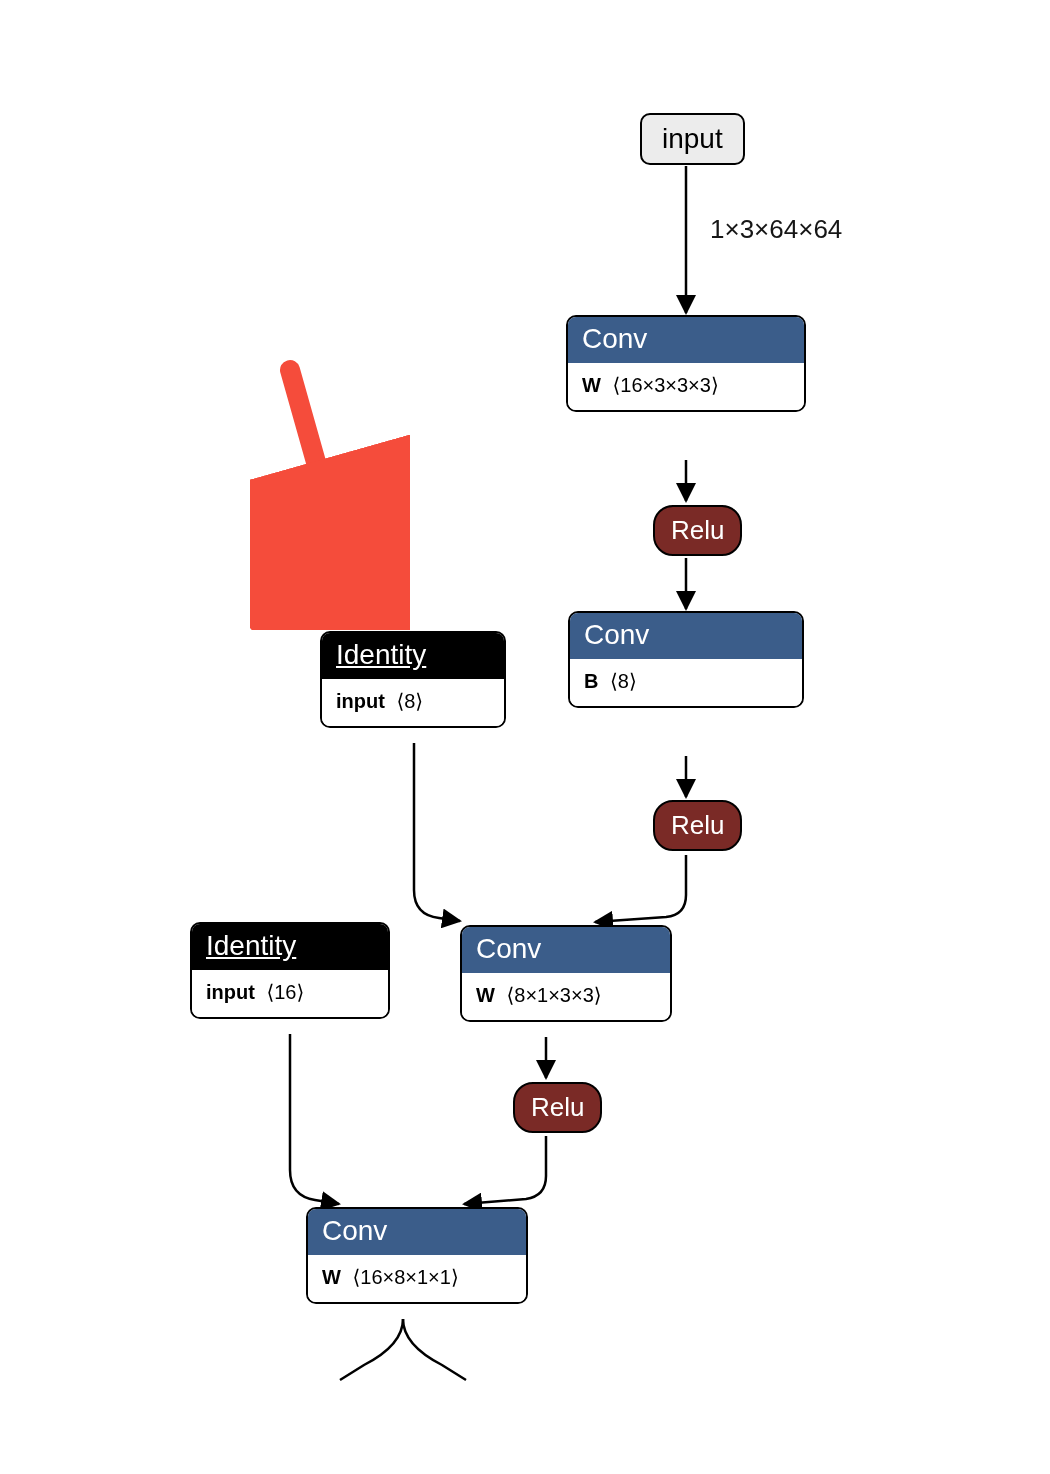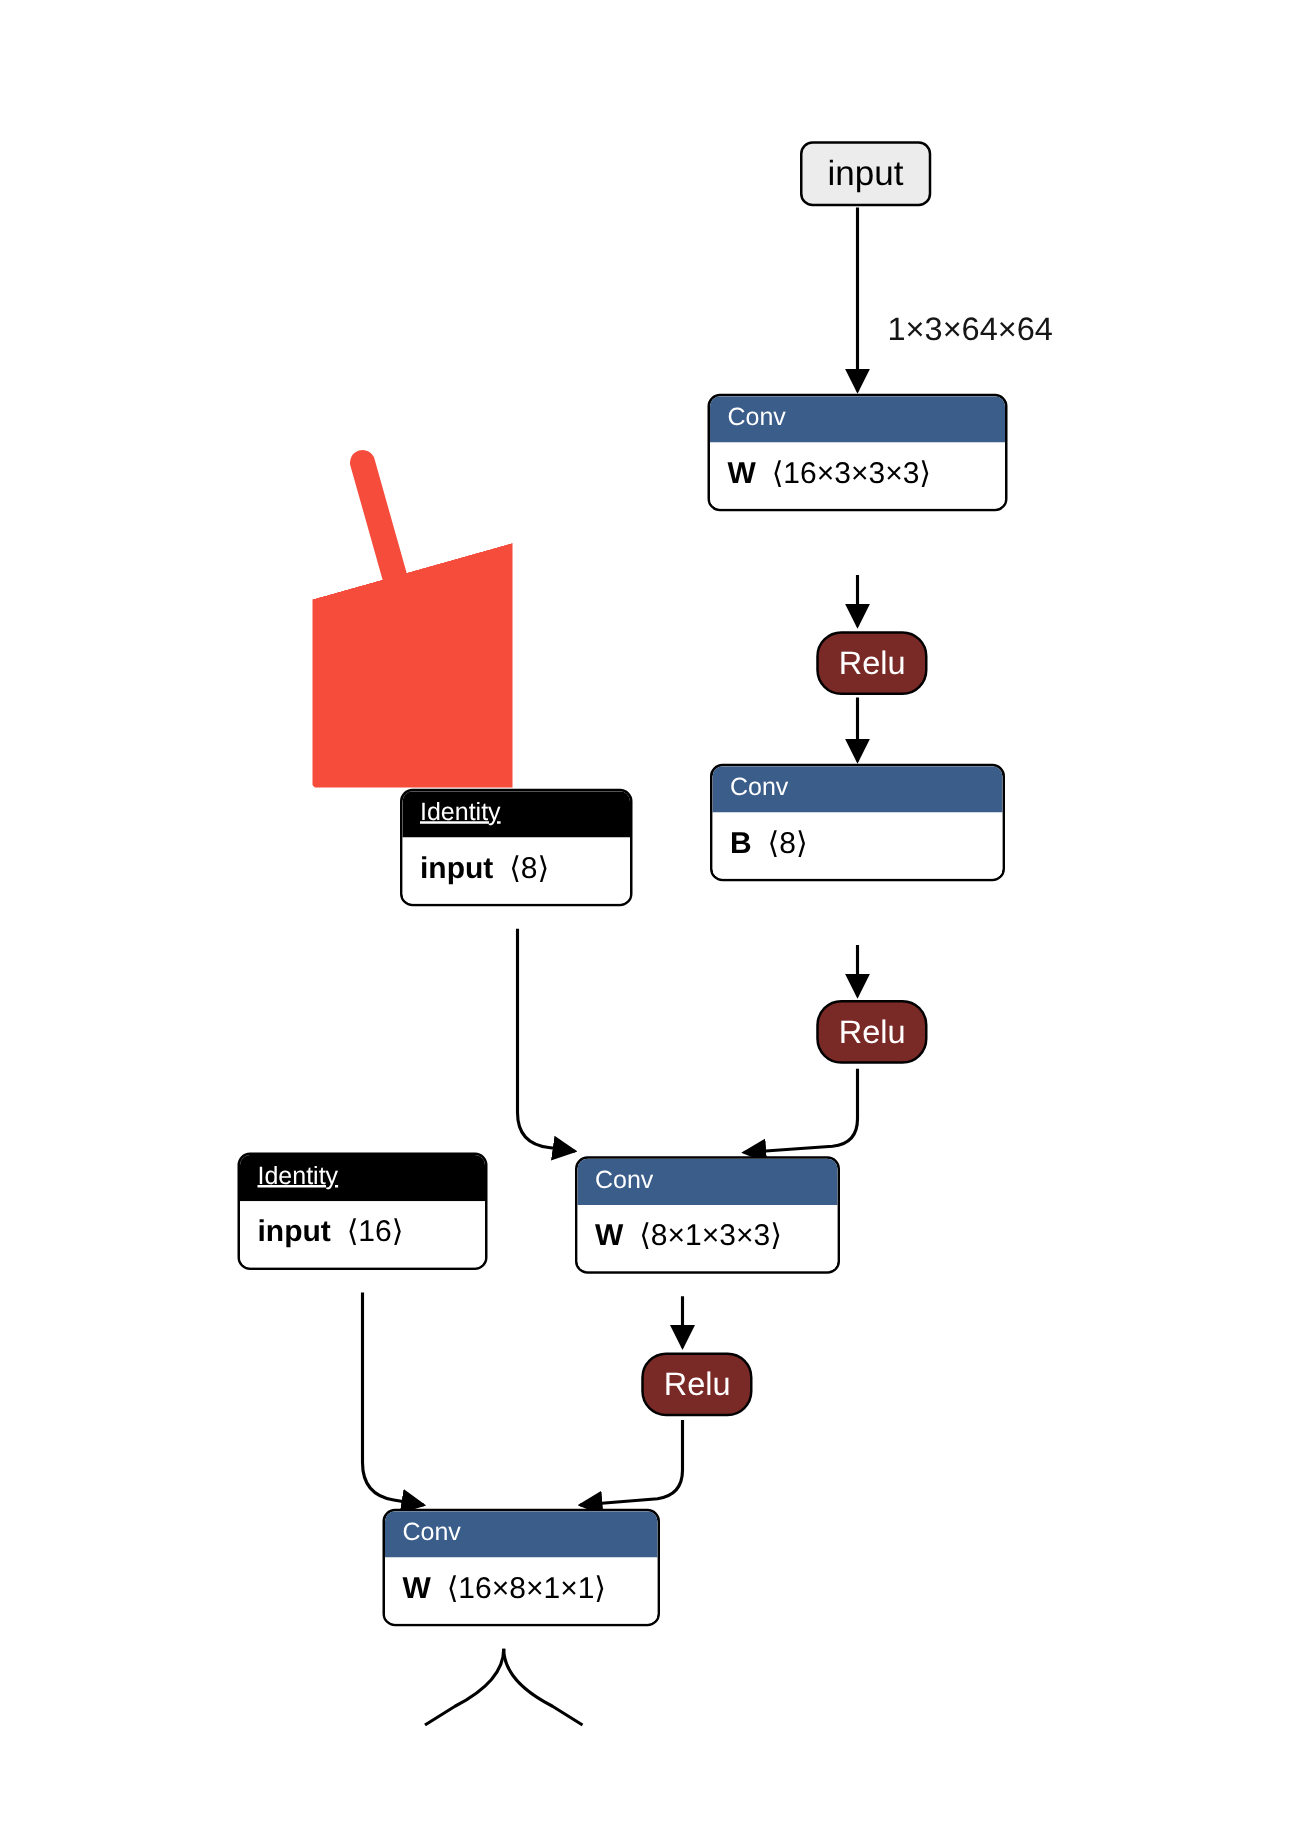--- a/index.html
+++ b/index.html
@@ -27,26 +27,26 @@
   
   .node {
     position: absolute;
     border: 2px solid #000;
     border-radius: 10px;
     overflow: hidden;
     background: #fff;
   }
   .node .head {
     padding: 6px 14px 8px 14px;
-    font-size: 20px;
+    font-size: 28px;
     color: #fff;
   }
   .node .body {
     padding: 8px 14px 10px 14px;
-    font-size: 24px;
+    font-size: 20px;
     line-height: 1.45;
     background: #fff;
     color: #000;
   }
   .node .body .row .k { font-weight: 700; margin-right: 6px; }
   .node .body .row .v { font-weight: 400; }
 
   .input-node {
     position: absolute;
     border: 2px solid #000;
@@ -67,21 +67,20 @@
   }
 
   .conv-head  { background: #3b5d8a; }
   .black-head { background: #000; text-decoration: underline;   }
 
   .edge-label {
     position: absolute;
     font-size: 26px;
     color: #161616;
     white-space: nowrap;
-    margin-top: 34px;
   }
 
   .red-arrow {
     position: absolute;
     pointer-events: none;
   }
 </style>
 </head>
 <body>
 

